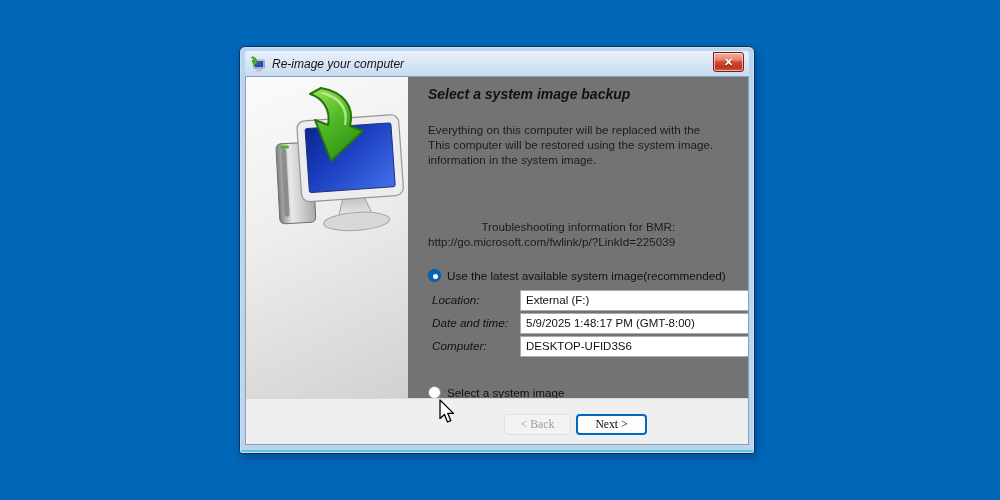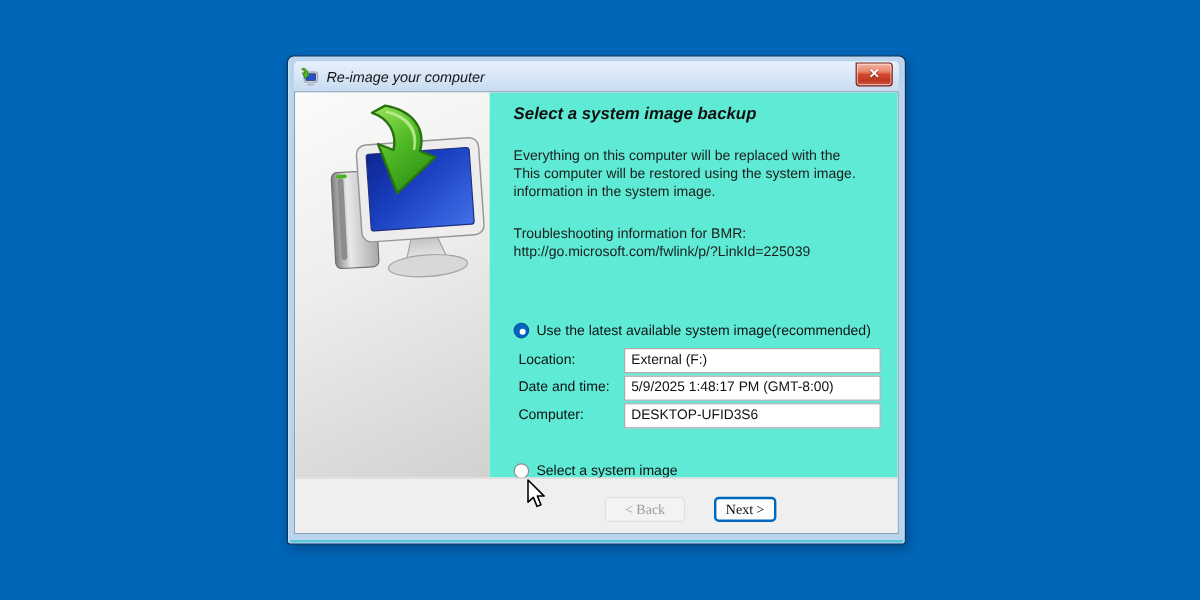--- a/index.html
+++ b/index.html
@@ -50,64 +50,64 @@
     background:#ffffff;border:1px solid #8aa0b8;box-sizing:border-box;
     overflow:hidden;
   }
   .content-row{position:absolute;left:0;top:0;right:0;bottom:46px;}
   .left-panel{
     position:absolute;left:0;top:0;width:162px;bottom:0;
     background:linear-gradient(155deg,#fbfbfb 0%,#eeedec 45%,#d2d1d0 100%);
   }
   .illustration{position:absolute;left:12px;top:8px;}
   .white-area{
-    position:absolute;left:162px;top:0;right:0;bottom:0;background:#5eead4;
+    position:absolute;left:162px;top:0;right:0;bottom:0;background:#737373;
   }
   .heading{
     position:absolute;left:20px;top:9px;
     font-size:14px;font-weight:bold;font-style:italic;color:#111;
   }
   .para{position:absolute;left:20px;top:45px;font-size:11.7px;color:#1c1c1c;line-height:15px;}
-  .trouble{position:absolute;left:20px;top:110px;font-size:11.7px;color:#1c1c1c;line-height:15px;}
+  .trouble{position:absolute;left:20px;top:142px;font-size:11.7px;color:#1c1c1c;line-height:15px;text-align:right;}
   .radio-row{position:absolute;left:20px;display:flex;align-items:center;gap:6px;}
   .radio-row.first{top:192px;}
   .radio-row.second{top:289px;margin-top:20px;}
   .radio{
     width:13px;height:13px;border-radius:50%;box-sizing:border-box;flex:0 0 auto;
     position:relative;
   }
   .radio.selected{background:#0067c0;border:1px solid #00539b;}
   .radio.selected::after{
     content:"";position:absolute;left:4px;top:4px;width:5px;height:5px;
     border-radius:50%;background:#fff;
   }
   .radio.unselected{background:#fff;border:1px solid #8c8c8c;}
   .radio-label{font-size:11.7px;color:#111;}
   .field-row{position:absolute;left:0;width:100%;height:21px;}
   .field-row .f-label{
-    position:absolute;left:24px;top:3px;font-size:11.7px;color:#111;
+    position:absolute;left:24px;top:3px;font-size:11.7px;color:#111;font-style:italic;
   }
   .field-row .f-value{
-    position:absolute;left:112px;top:0;width:214px;height:21px;box-sizing:border-box;
+    position:absolute;left:112px;top:0;width:234px;height:21px;box-sizing:border-box;
     border:1px solid #ababab;background:#fff;
     font-size:11.5px;color:#111;line-height:19px;padding-left:5px;
     white-space:nowrap;overflow:hidden;
   }
   .row1{top:213px;} .row2{top:236px;} .row3{top:259px;}
   .footer{
     position:absolute;left:0;right:0;bottom:0;height:46px;
     background:#efefef;border-top:1px solid #d9d9d9;box-sizing:border-box;
   }
   .btn{
     position:absolute;top:15px;height:21px;box-sizing:border-box;
     font-family:Liberation Serif, serif;font-size:11.7px;
     border-radius:4px;text-align:center;line-height:17px;cursor:default;
   }
   .btn-back{right:177px;width:67px;background:#f3f3f3;border:1px solid #e0e0e0;color:#9b9b9b;}
-  .btn-next{right:101px;width:52px;background:#fdfdfd;border:2px solid #0067c0;color:#0b0b0b;line-height:15px;}
+  .btn-next{right:101px;width:71px;background:#fdfdfd;border:2px solid #0067c0;color:#0b0b0b;line-height:15px;}
   .btn-cancel{right:16px;width:71px;background:#fdfdfd;border:1px solid #878787;color:#0b0b0b;margin-top:40px;}
   .cursor{position:absolute;left:438px;top:399px;width:18px;height:26px;pointer-events:none;}
 </style>
 </head>
 <body>
 
 <div class="dialog">
 
   <div class="titlebar">
     <svg class="title-icon" viewBox="0 0 16 16">

